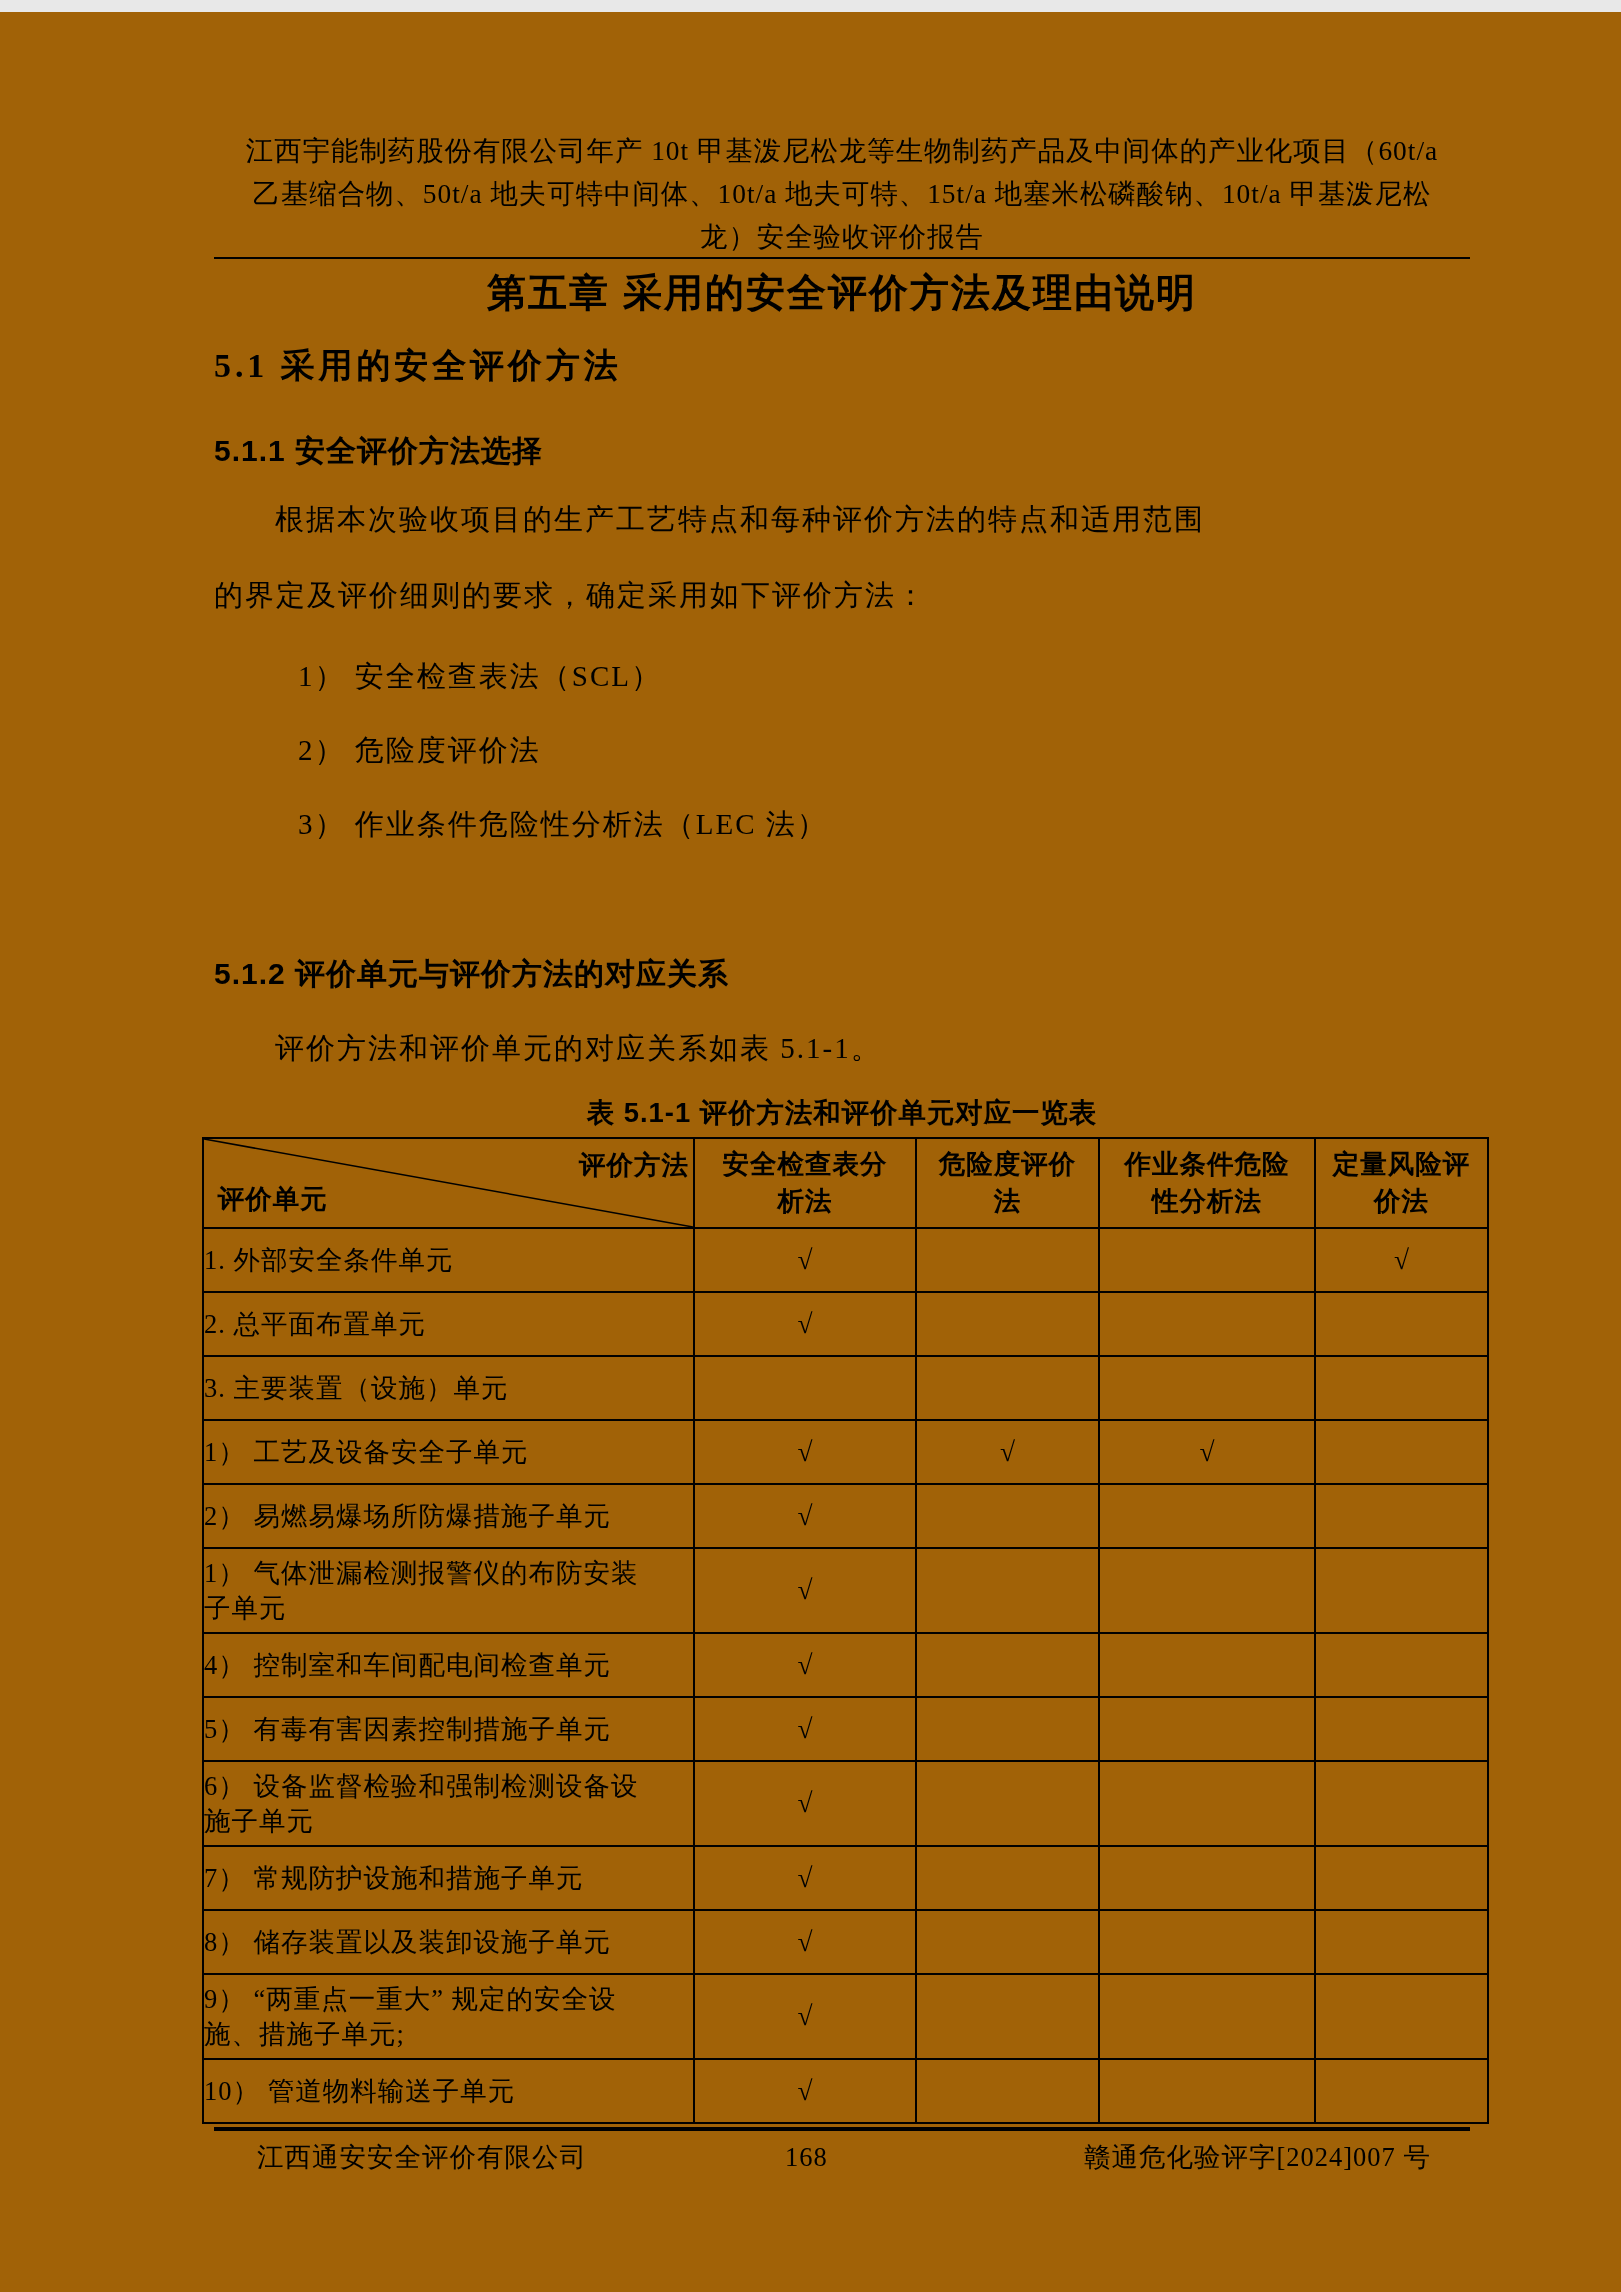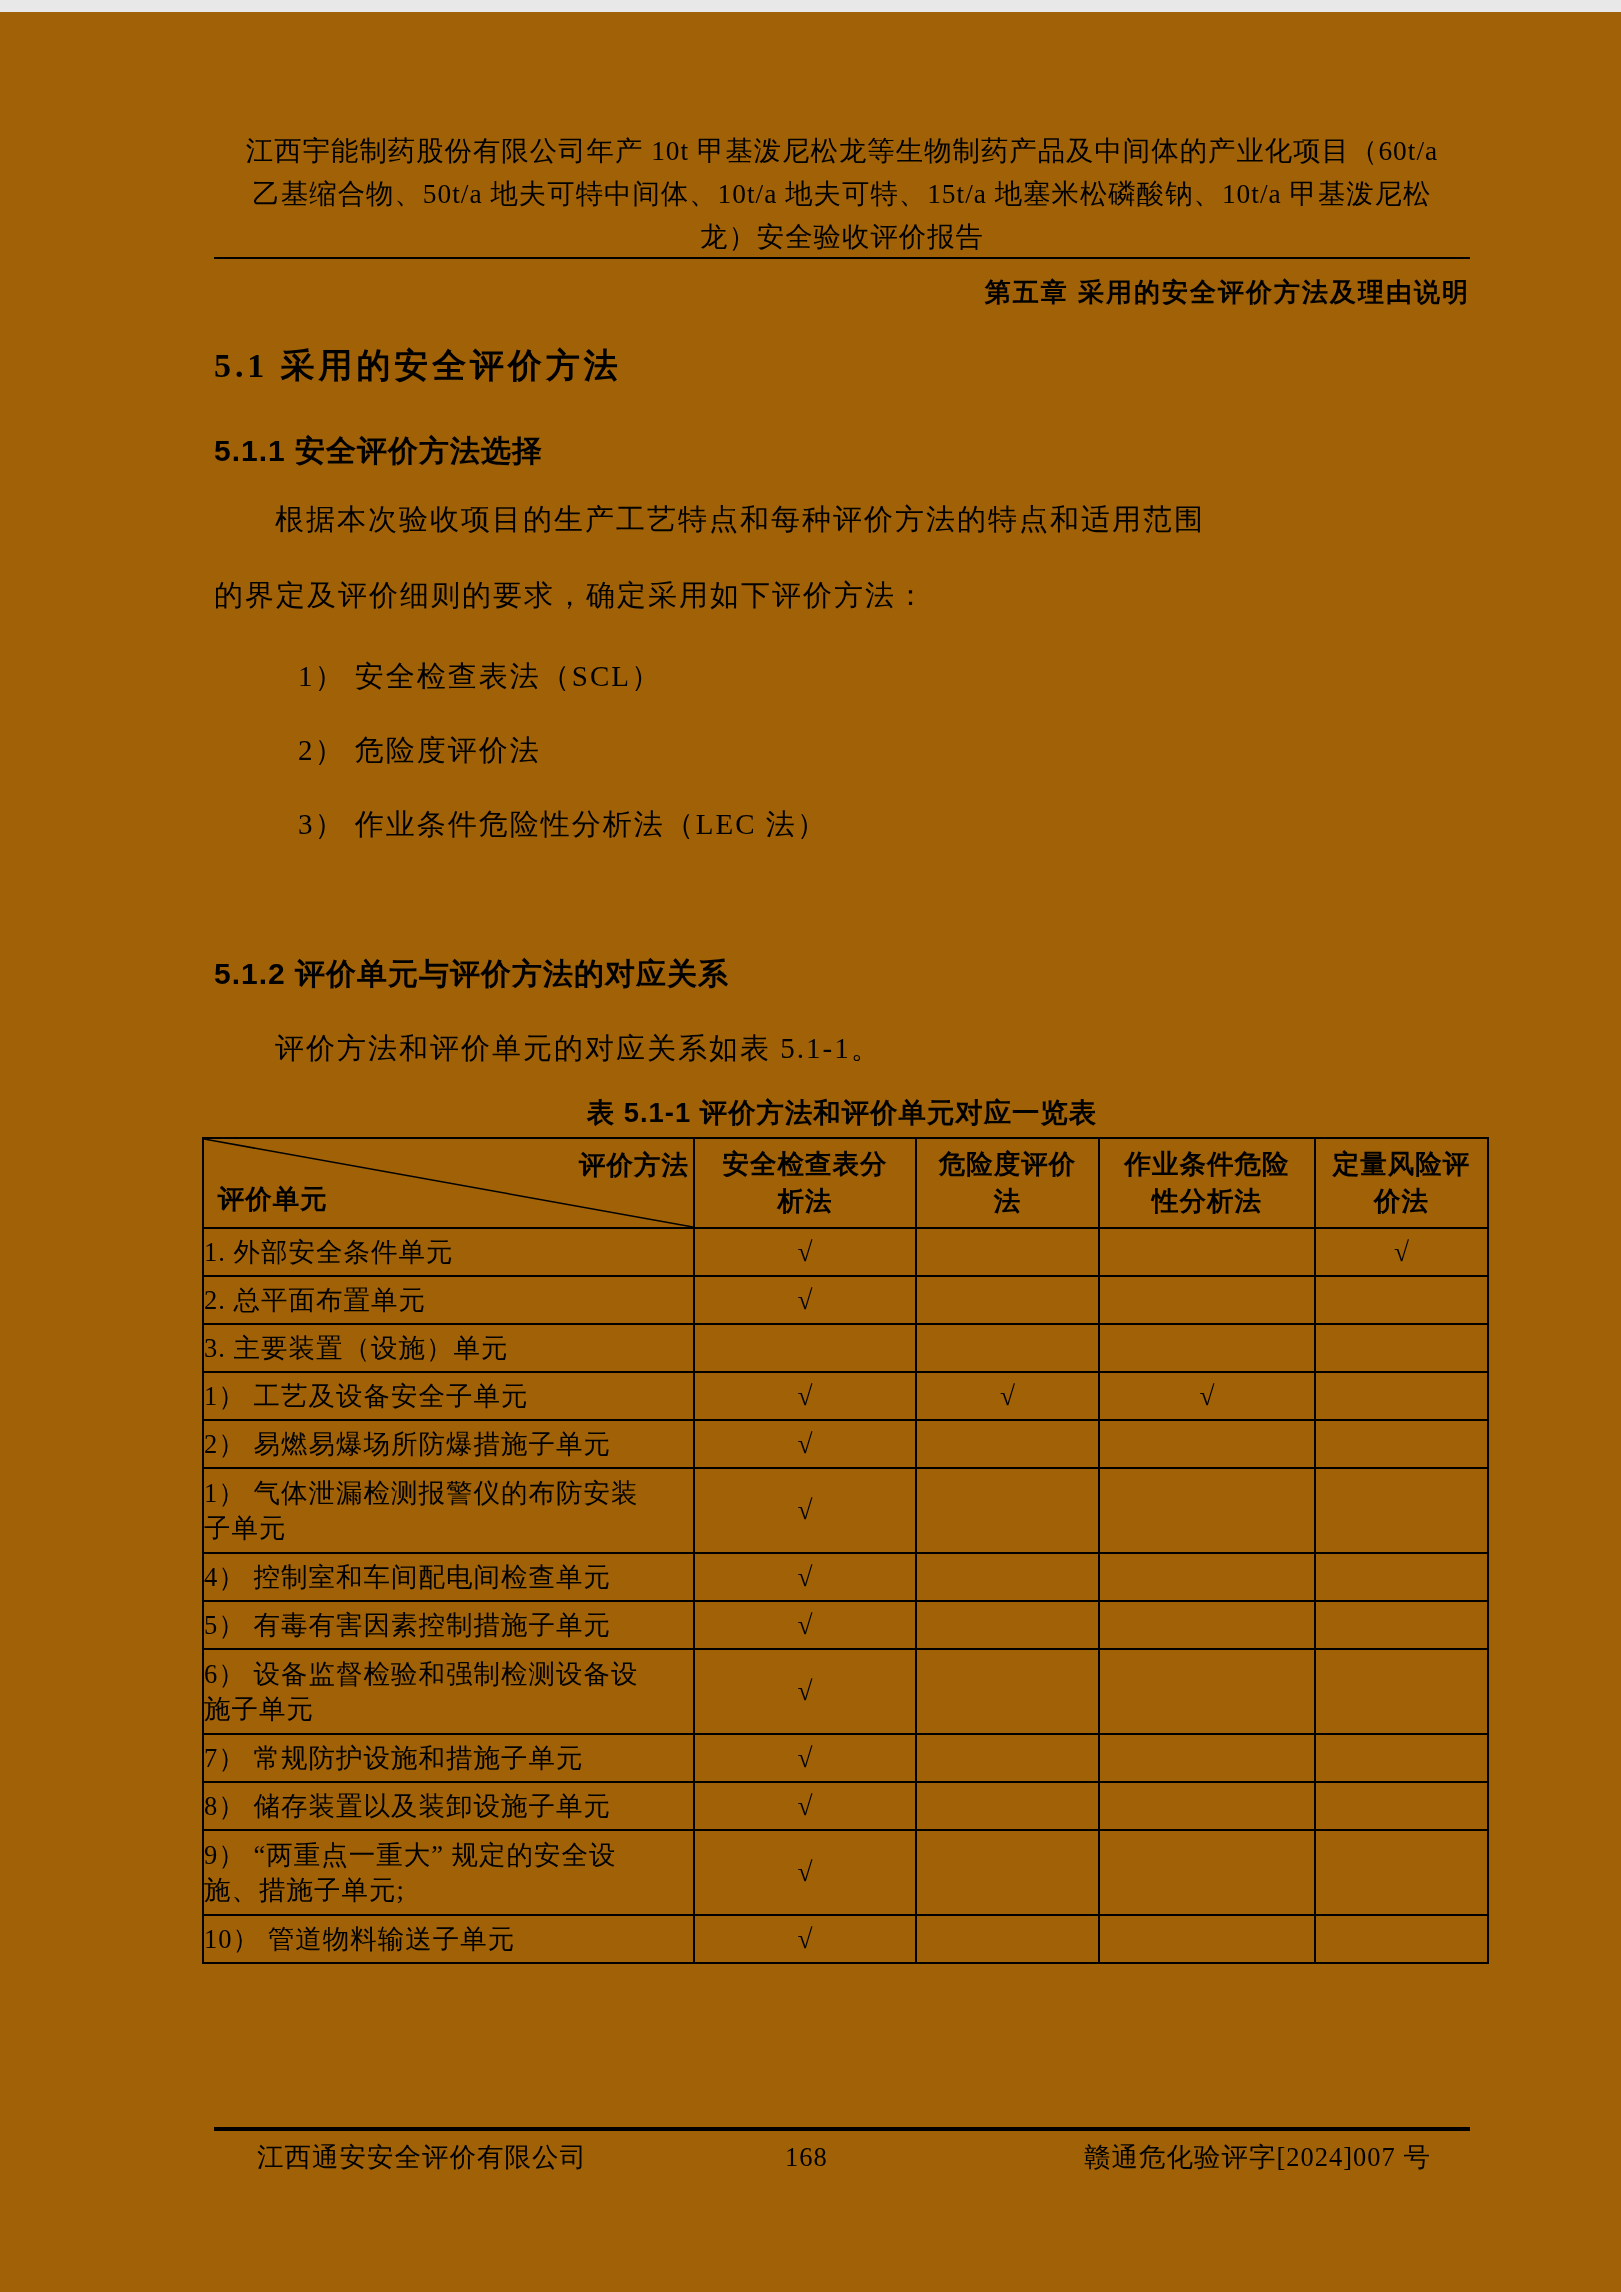--- a/index.html
+++ b/index.html
@@ -20,22 +20,22 @@
     text-align:center;letter-spacing:1px;
   }
   .header-rule{
     left:214px;top:245px;width:1256px;height:0;
     border-top:2.9px solid #000;
   }
   
   .chapter-title{
     left:214px;top:257px;width:1256px;
     font-family:"Liberation Sans","DejaVu Sans",sans-serif;
-    font-weight:bold;font-size:26px;line-height:47px;
-    text-align:right;letter-spacing:2px;
+    font-weight:bold;font-size:39px;line-height:47px;
+    text-align:center;letter-spacing:2px;
   }
   .h-51{
     left:214px;top:333px;width:1256px;
     font-size:34px;line-height:41px;font-weight:bold;
     letter-spacing:3.9px;
   }
   .h-sub{
     left:214px;width:1256px;
     font-family:"Liberation Sans","DejaVu Sans",sans-serif;
     font-weight:bold;font-size:30px;line-height:37px;
@@ -67,21 +67,21 @@
     position:absolute;left:202px;top:1125px;width:1284px;
     border-collapse:collapse;table-layout:fixed;
     font-size:26.5px;
   }
   table.main th,table.main td{
     border:2px solid #000;
     border-top-width:2.9px;border-bottom-width:2.9px;
     padding:0;
   }
   table.main thead tr{height:90px;}
-  table.main tbody tr{height:48px;}
+  table.main tbody tr{height:64px;}
   table.main tbody tr.tall{height:85px;}
   th.corner{position:relative;}
   .diag-svg{position:absolute;left:0;top:0;width:100%;height:100%;display:block;}
   .corner-top{
     position:absolute;top:7.8px;right:4px;
     font-family:"Liberation Sans","DejaVu Sans",sans-serif;
     font-weight:bold;font-size:26.5px;letter-spacing:1px;
   }
   .corner-bottom{
     position:absolute;bottom:9.8px;left:13.7px;

